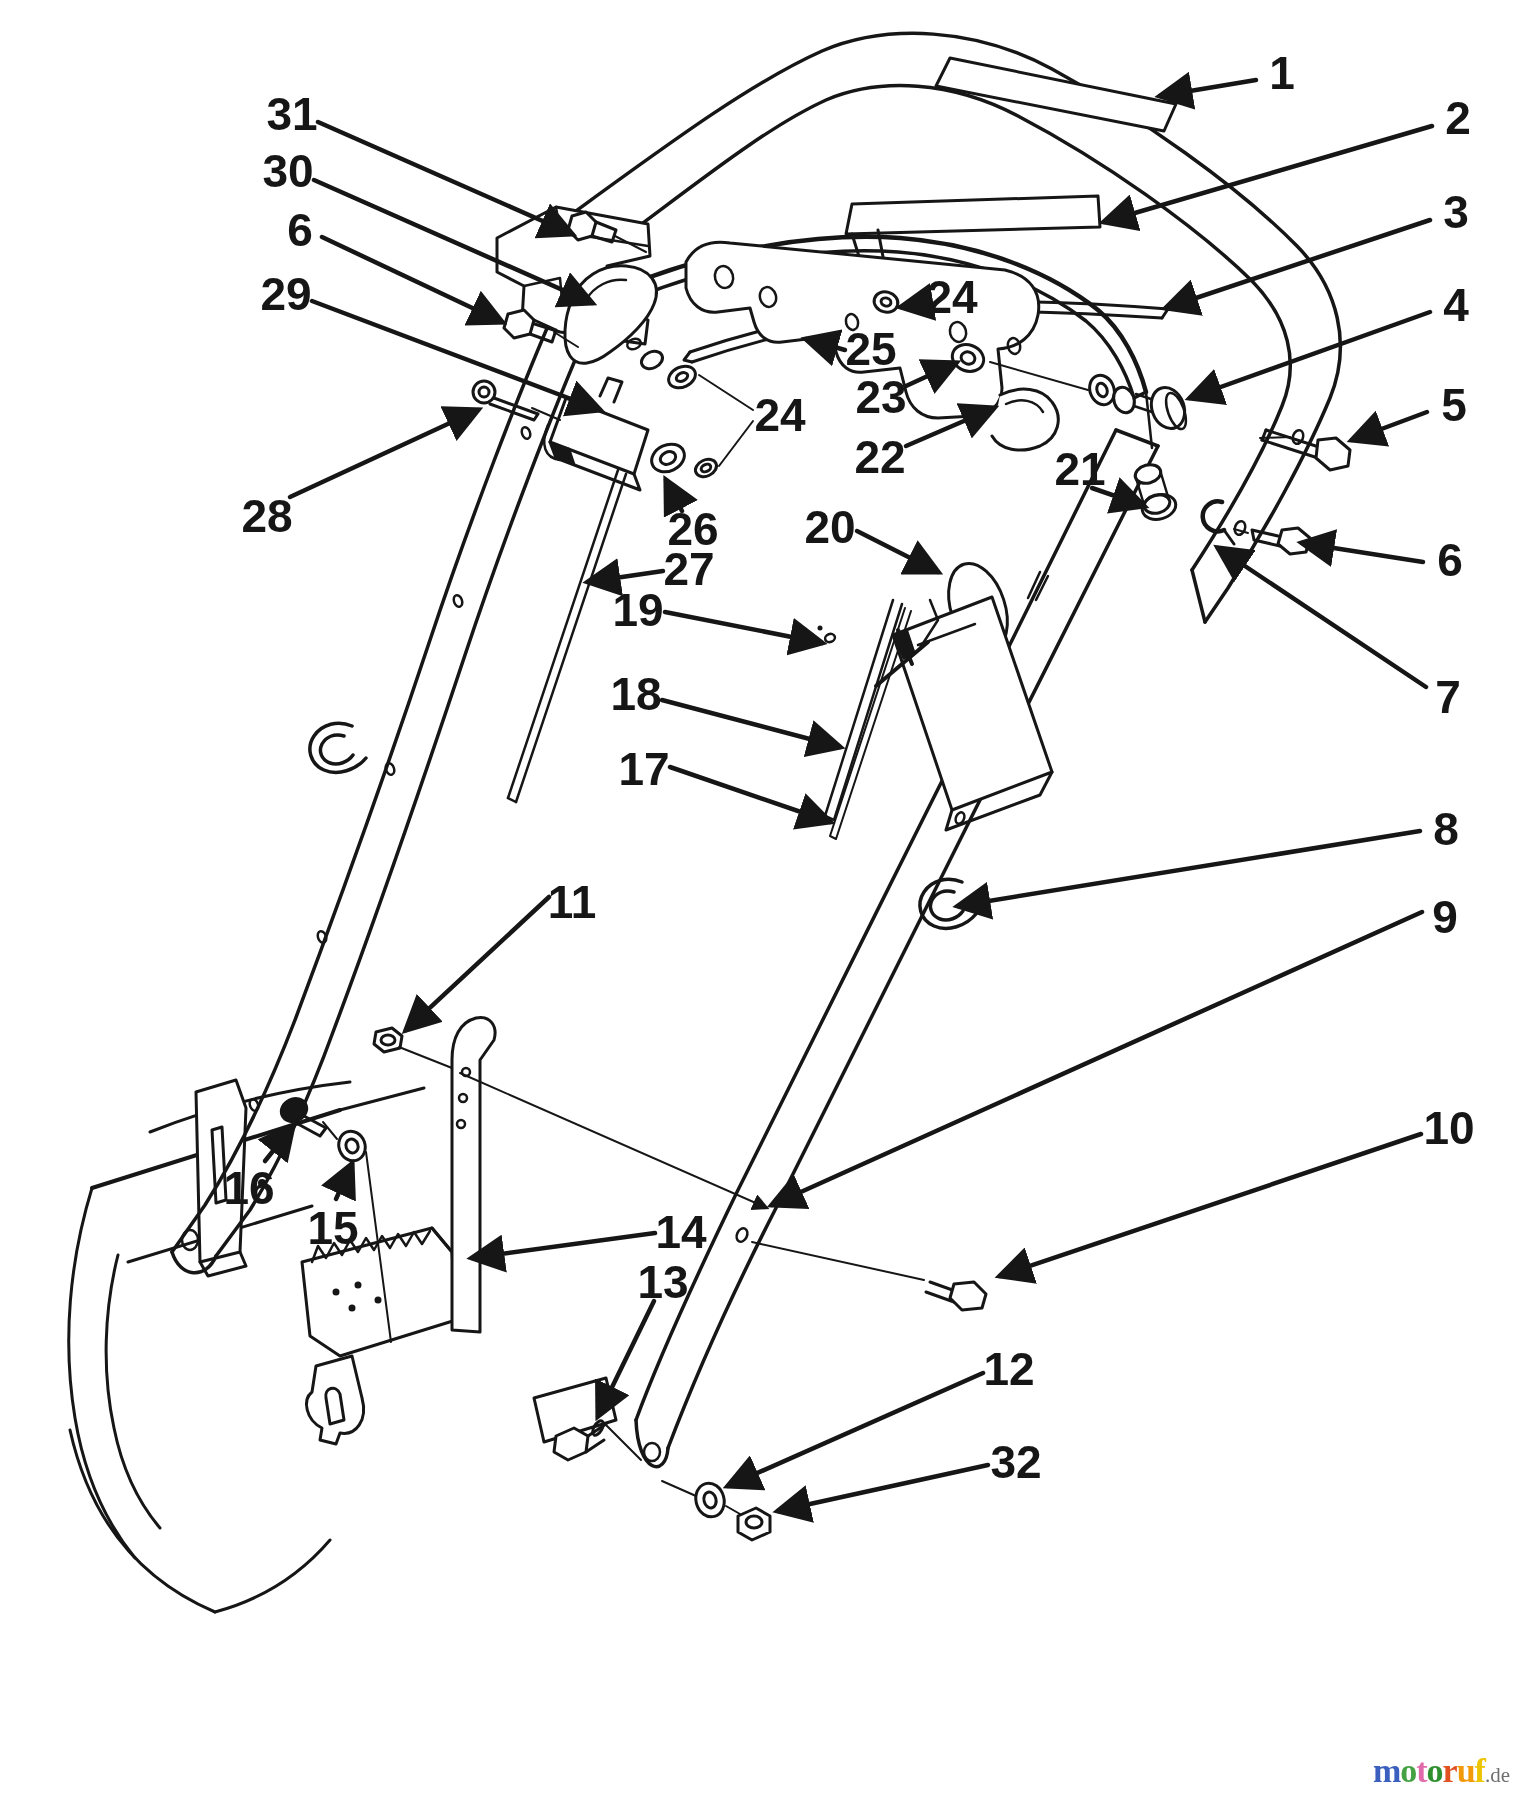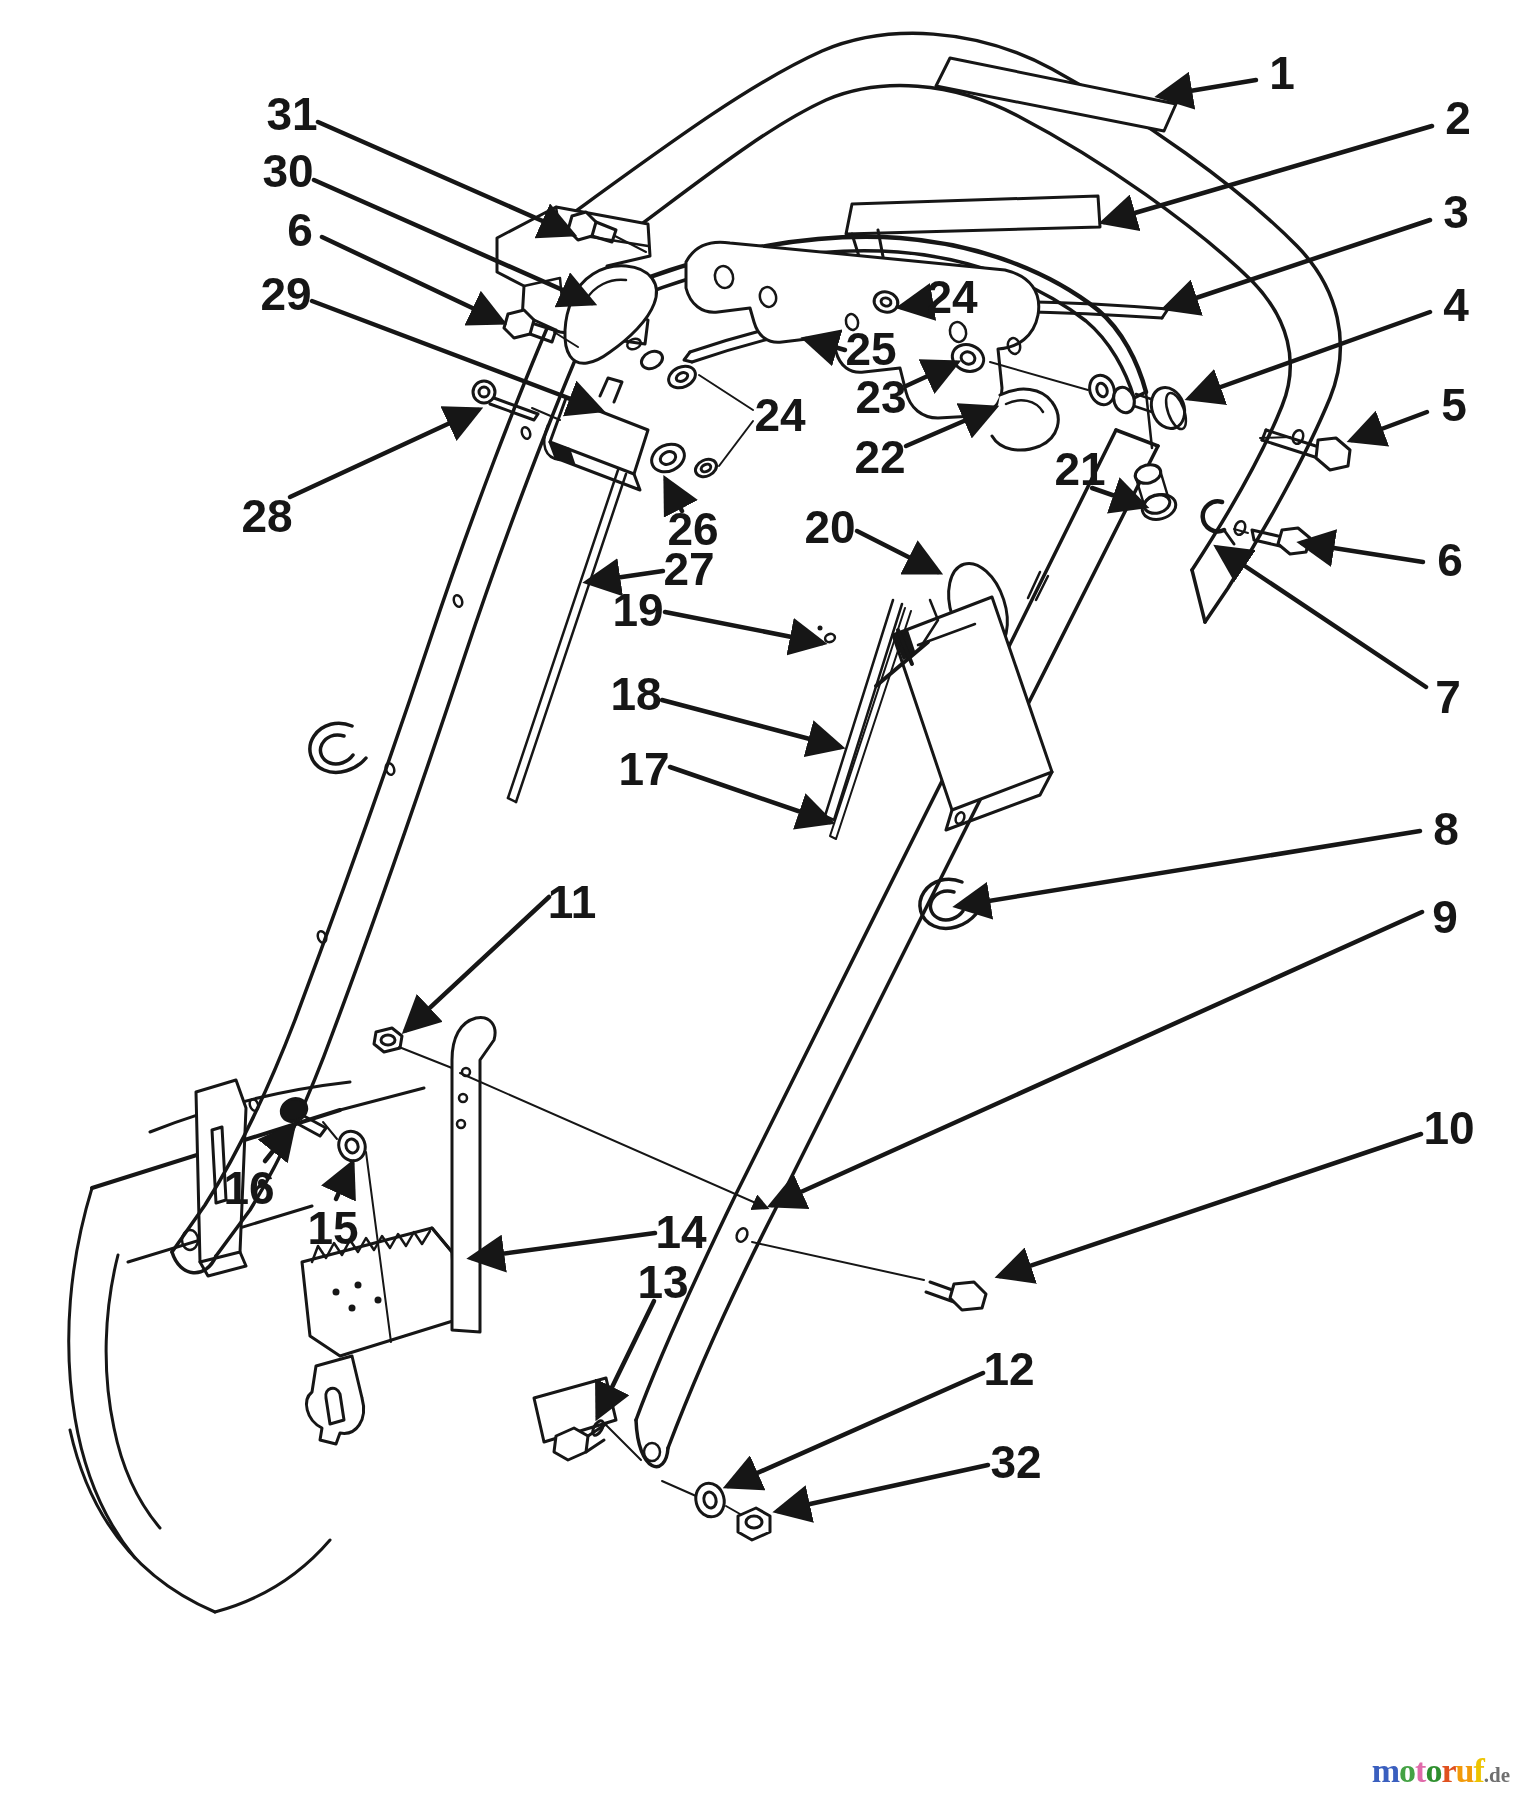--- a/index.html
+++ b/index.html
@@ -3,21 +3,21 @@
 <meta charset="utf-8">
 <style>
   html,body{margin:0;padding:0;background:#e8e8e8;}
   #stage{position:relative;width:1522px;height:1800px;background:#ffffff;overflow:hidden;
          font-family:"Liberation Sans",sans-serif;}
   #stage svg{position:absolute;left:0;top:0;}
   .callout-text{font-family:"Liberation Sans",sans-serif;font-weight:700;}
   #watermark{position:absolute;right:12px;bottom:10px;cursor:pointer;
              font-family:"Liberation Serif",serif;font-weight:700;font-size:34px;
              letter-spacing:-1px;white-space:nowrap;user-select:none;}
-  #watermark .suffix{font-size:21px;font-weight:700;letter-spacing:0;}
+  #watermark .suffix{font-size:21px;font-weight:400;letter-spacing:0;}
 </style>
 </head>
 <body>
 
 <div id="stage">
 <svg id="art" width="1522" height="1800" viewBox="0 0 1522 1800">
   <defs>
     <marker id="arrow" viewBox="0 0 10 10" refX="8.5" refY="5" markerWidth="8.5" markerHeight="8.5" orient="auto-start-reverse">
       <path d="M0,0 L10,5 L0,10 z" fill="#161616"></path>
     </marker>

